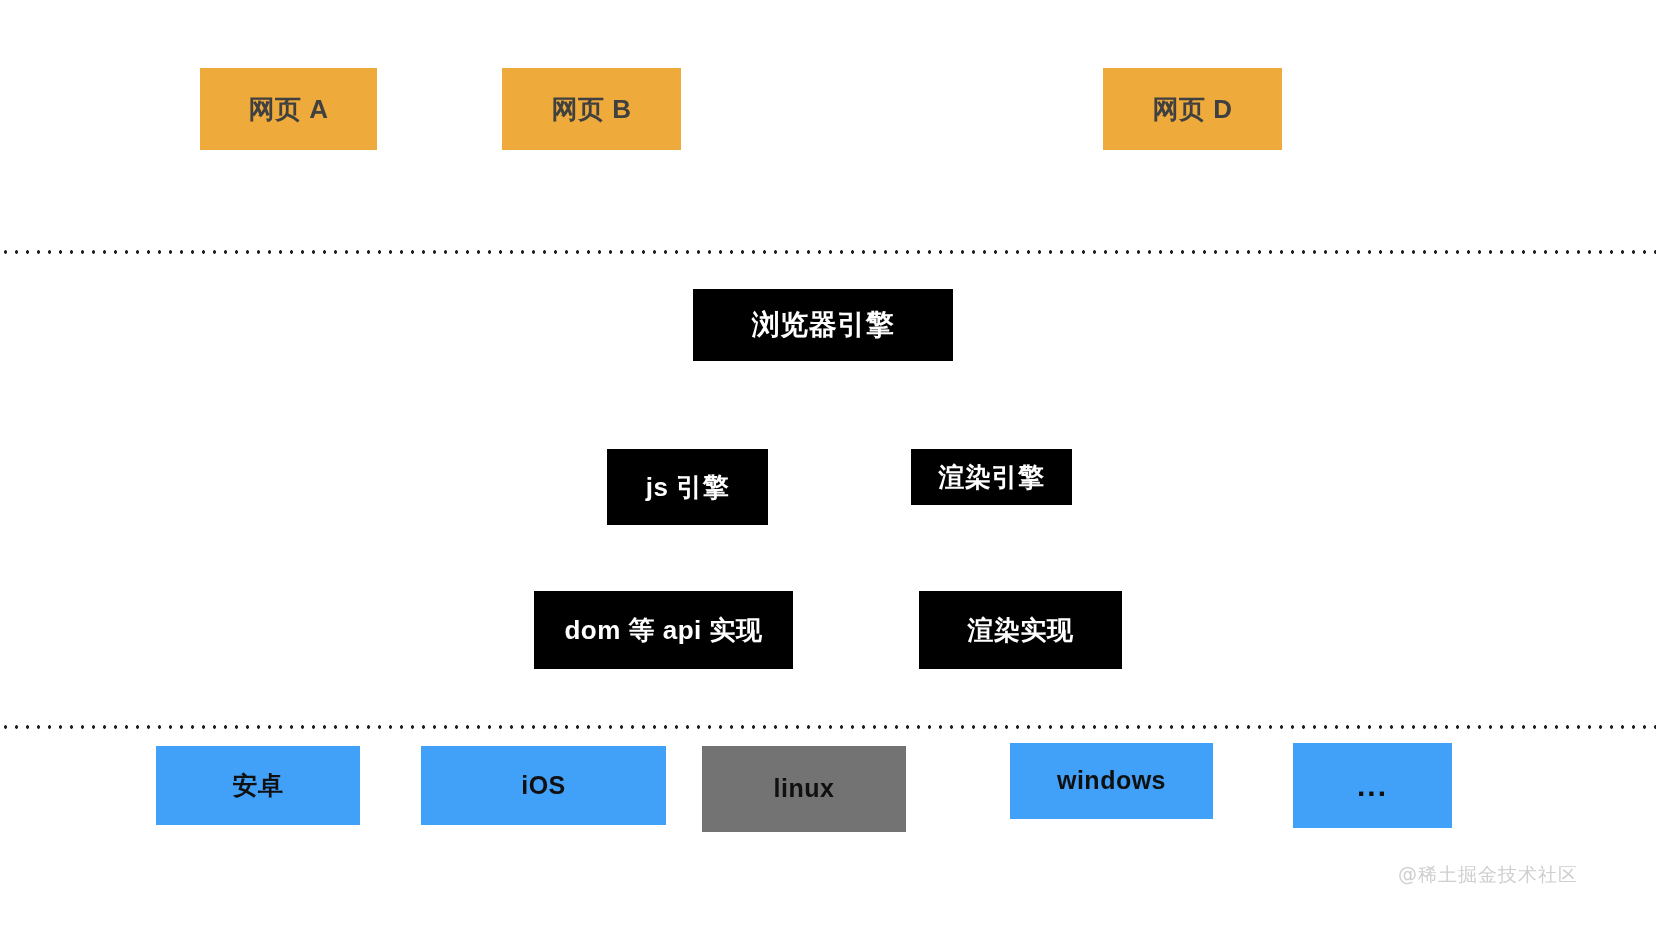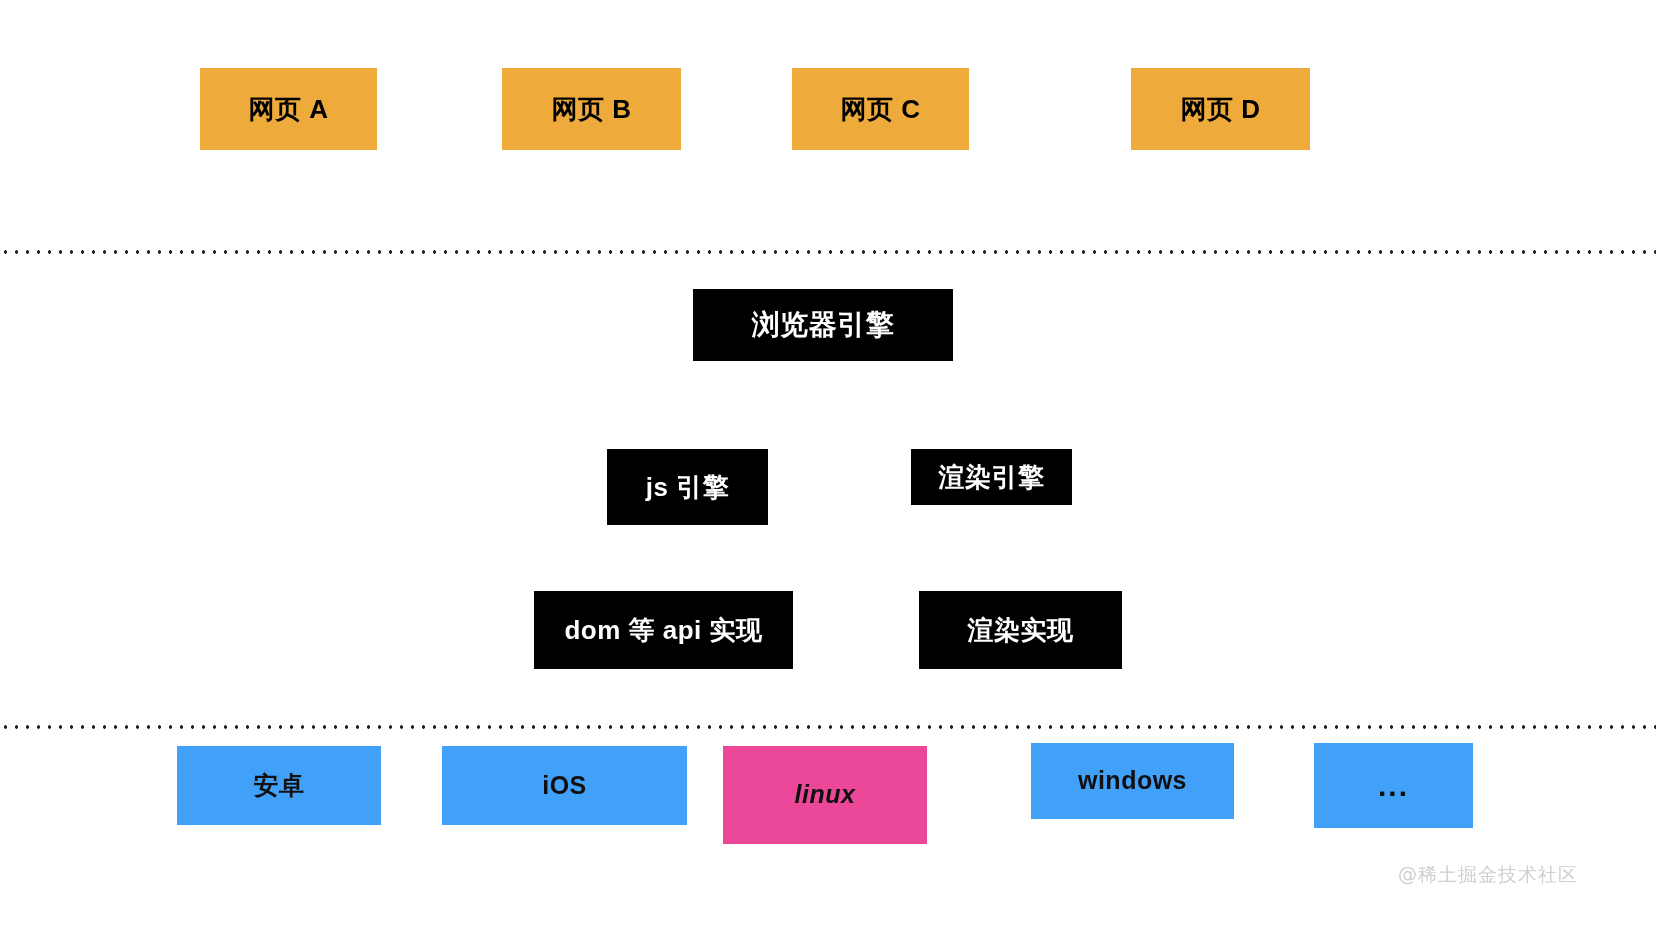--- a/index.html
+++ b/index.html
@@ -26,39 +26,38 @@
     align-items: center;
     justify-content: center;
     box-sizing: border-box;
     text-align: center;
     line-height: 1.1;
     white-space: nowrap;
     letter-spacing: 0.5px;
   }
   .box-web {
     background: #eeab3c;
-    color: #000000;
+    color: #404040;
     font-size: 26px;
     font-weight: 700;
   }
   .box-engine {
     background: #000000;
     color: #ffffff;
     font-weight: 700;
   }
   .box-engine.lvl1 { font-size: 28px; }
   .box-engine.lvl2 { font-size: 26px; }
   .box-engine.lvl3 { font-size: 26px; margin-left: 32px; }
   .box-os {
     background: #409eff;
     background: #41a0f7;
     color: #101010;
     font-size: 25px;
     font-weight: 700;
-    margin-left: 21px;
   }
   .box-os.dots {
     font-size: 30px;
     letter-spacing: 2px;
     font-weight: 900;
   }
   .divider {
     position: absolute;
     left: 0;
     width: 1656px;
@@ -81,24 +80,21 @@
 <body>
 
 <div id="canvas" style="background: rgb(255, 255, 255);">
 
   <div class="box box-web" style="left: 200px; top: 68px; width: 177px; height: 82px; background: rgb(238, 171, 60);">
     <span>网页 A</span>
   </div>
   <div class="box box-web" style="left: 502px; top: 68px; width: 179px; height: 82px; background: rgb(238, 171, 60);">
     <span>网页 B</span>
   </div>
-  <div class="box box-web" style="left: 792px; top: 68px; width: 177px; height: 82px; background: rgb(238, 171, 60);">
-    <span>网页 C</span>
-  </div>
-  <div class="box box-web" style="left: 1103px; top: 68px; width: 179px; height: 82px; background: rgb(238, 171, 60); margin-left: 28px;">
+  <div class="box box-web" style="left: 1103px; top: 68px; width: 179px; height: 82px; background: rgb(238, 171, 60);">
     <span>网页 D</span>
   </div>
 
   <div class="divider" style="top: 250px;"></div>
 
   <div class="box box-engine lvl1" style="left: 693px; top: 289px; width: 260px; height: 72px; background: rgb(0, 0, 0);">
     <span>浏览器引擎</span>
   </div>
   <div class="box box-engine lvl2" style="left: 607px; top: 449px; width: 161px; height: 76px; background: rgb(0, 0, 0);">
     <span>js 引擎</span>
@@ -114,21 +110,21 @@
   </div>
 
   <div class="divider" style="top: 725px;"></div>
 
   <div class="box box-os" style="left: 156px; top: 746px; width: 204px; height: 79px; background: rgb(65, 160, 247);">
     <span>安卓</span>
   </div>
   <div class="box box-os" style="left: 421px; top: 746px; width: 245px; height: 79px; background: rgb(65, 160, 247);">
     <span>iOS</span>
   </div>
-  <div class="box box-os" style="left: 702px; top: 746px; width: 204px; height: 98px; background: #ec4899; font-style: italic;">
+  <div class="box box-os" style="left: 702px; top: 746px; width: 204px; height: 86px; background: #737373;">
     <span>linux</span>
   </div>
   <div class="box box-os" style="left: 1010px; top: 743px; width: 203px; height: 76px; background: rgb(65, 160, 247);">
     <span>windows</span>
   </div>
   <div class="box box-os dots" style="left: 1293px; top: 743px; width: 159px; height: 85px; background: rgb(65, 160, 247);">
     <span>...</span>
   </div>
 
   <div class="watermark" style="left: 1398px; top: 862px; color: rgb(207, 207, 207);">@稀土掘金技术社区</div>

